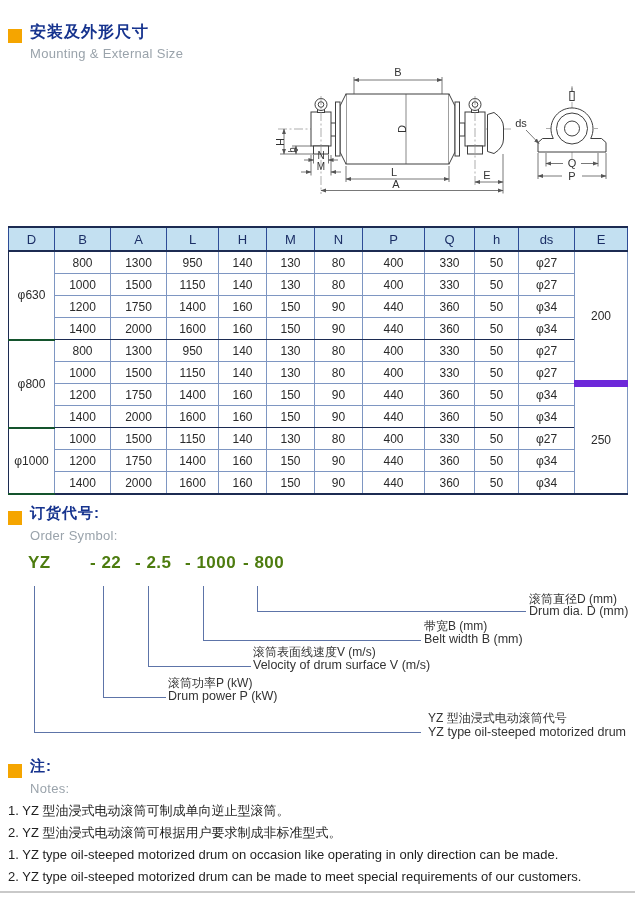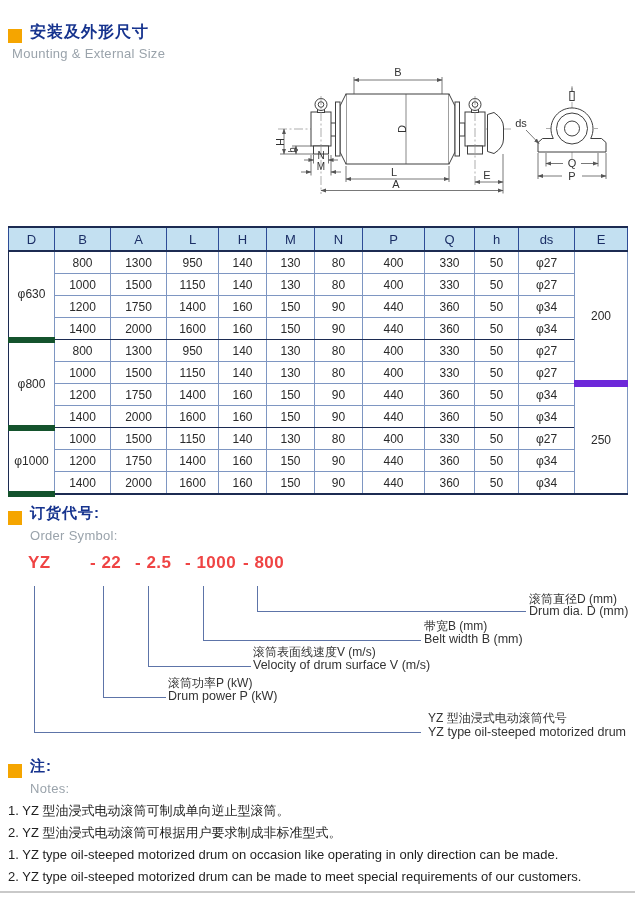--- a/index.html
+++ b/index.html
@@ -13,45 +13,45 @@
   
   #spec-table{border-collapse:collapse;table-layout:fixed;width:619px;
               border-top:2px solid #1C2B52;border-bottom:2px solid #1C2B52;
               border-left:1px solid #1C2B52;border-right:1px solid #1C2B52;}
   #spec-table th{background:#C3E0F1;color:#1C2F66;font-size:13px;font-weight:normal;
                  height:22px;padding:0;border:1px solid #2D4C97;
                  border-top:2px solid #1C2B52;border-bottom:2px solid #1C2B52;}
   #spec-table td{font-size:12px;color:#2A2A2A;text-align:center;height:21px;padding:0;
                  border:1px solid #7E96C2;background:#fff;}
   #spec-table tr.gend td{border-bottom:1px solid #1C2B52;}
-  #spec-table td.dcell{border-bottom:6px solid #14532d;border-left:none;}
+  #spec-table td.dcell{border-bottom:2px solid #14532d;border-left:none;}
   #spec-table td.espan{border-bottom:7px solid #6d28d9;}
   
-  .code{position:absolute;font-size:17px;font-weight:bold;color:#ef4444;letter-spacing:.5px;white-space:nowrap;}
+  .code{position:absolute;font-size:17px;font-weight:bold;color:#4d7c0f;letter-spacing:.5px;white-space:nowrap;}
   .cl{position:absolute;border-left:1px solid #5D74A8;border-bottom:1px solid #5D74A8;}
   .cz{position:absolute;font-size:12px;color:#333;white-space:nowrap;}
   .ce{position:absolute;font-size:12.5px;color:#333;white-space:nowrap;}
   
   .note-line{font-size:13px;color:#1F1F1F;line-height:22px;white-space:nowrap;}
   
   .oln{fill:#fff;stroke:#3F3F3F;stroke-width:1;}
   .thin{stroke:#555;stroke-width:.7;fill:none;}
   .cl2{stroke:#8A8A8A;stroke-width:.7;fill:none;stroke-dasharray:9 2.5 2 2.5;}
   .dim{stroke:#555;stroke-width:.8;fill:none;}
   .dt{fill:#333;font-size:11px;font-family:"Liberation Sans",sans-serif;text-anchor:middle;}
   .scanline{position:absolute;left:0;top:891px;width:635px;height:2px;background:#C9C9C9;}
 </style>
 </head>
 <body>
 
 <div id="page">
 
   <div class="sq" style="left:8px;top:29px;"></div>
   <div class="tzh" style="left:30px;top:22px;">安装及外形尺寸</div>
-  <div class="ten" style="left:12px;top:46px;text-align:right;">Mounting &amp; External Size</div>
+  <div class="ten" style="left:30px;top:46px;text-align:right;">Mounting &amp; External Size</div>
 
   <svg class="abs" style="left:0;top:58px;" width="635" height="150" viewBox="0 58 635 150">
     <defs>
       <marker id="ar" viewBox="0 0 10 10" refX="9" refY="5" markerWidth="7" markerHeight="7" orient="auto-start-reverse">
         <path d="M0,1.5 L10,5 L0,8.5 z" fill="#555"></path>
       </marker>
     </defs>
 
     <line class="cl2" x1="278" y1="129" x2="512" y2="129"></line>
 

